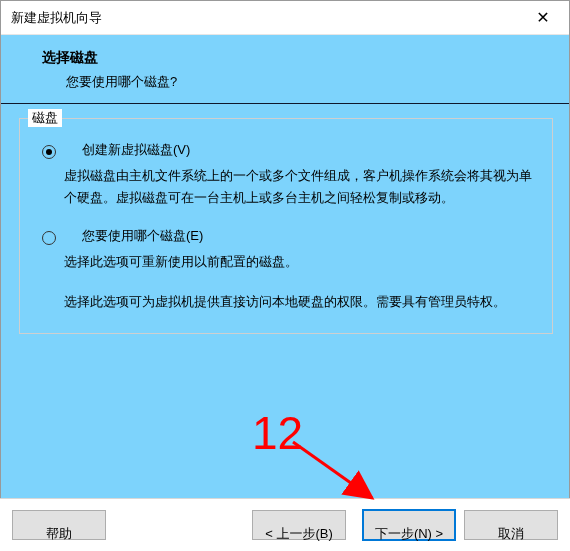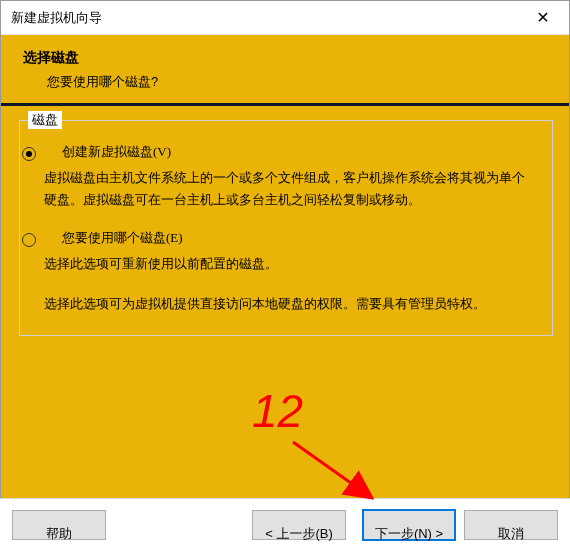--- a/index.html
+++ b/index.html
@@ -6,48 +6,47 @@
     body {
       margin: 0;
       font-family: "Microsoft YaHei", "SimSun", sans-serif;
       background: #fff;
       width: 570px;
       height: 551px;
       position: relative;
       font-size: 13px;
       color: #000;
     }
-    .window { width: 570px; height: 551px; border: 1px solid #999; background: #eab308; }
+    .window { width: 570px; height: 551px; border: 1px solid #999; background: #7dd3fc; }
     .titlebar {
       height: 34px;
       display: flex;
       align-items: center;
       justify-content: space-between;
       padding: 0 6px 0 10px;
       background: #fff;
       border-bottom: 1px solid #e6e6e6;
     }
     .close-btn {
       width: 40px; height: 28px;
       display: flex; align-items: center; justify-content: center;
       font-size: 16px; font-family: Arial, sans-serif;
       cursor: default;
     }
     .header {
-      padding: 14px 40px 12px 22px;
-      border-bottom: 3px solid #0f172a;
+      padding: 14px 40px 12px 41px;
+      border-bottom: 1px solid #0f172a;
     }
     .header-title { font-weight: bold; font-size: 14px; margin-bottom: 6px; }
     .header-desc { padding-left: 24px; font-size: 13px; }
     .body { padding: 14px 16px 0 18px; }
     .groupbox {
       position: relative;
       border: 1px solid #cfcfcf;
-      padding: 22px 14px 14px 2px;
-      font-family: Liberation Serif, serif;
+      padding: 22px 14px 14px 22px;
     }
     .groupbox-label {
       position: absolute;
       top: -10px; left: 8px;
       background: #fff;
       padding: 0 4px;
       font-size: 13px;
     }
     .option { margin-bottom: 18px; }
     .option-row { display: flex; align-items: flex-end; gap: 18px; }
@@ -152,21 +151,21 @@
   <div class="buttonbar">
     <button class="btn">帮助</button>
     <span class="spacer"></span>
     <button class="btn" style="margin-right:16px">&lt; 上一步(B)</button>
     <button class="btn default" style="margin-right:8px">下一步(N) &gt;</button>
     <button class="btn">取消</button>
   </div>
 
 </div>
 
-<div class="annotation-num" style="left:252px; top:384px;font-style:italic;">12</div>
+<div class="annotation-num" style="left:252px; top:406px;">12</div>
 
 <svg class="annotation-arrow" style="left:0; top:0;" width="570" height="551">
   <defs>
     <marker id="ah" markerWidth="12" markerHeight="12" refX="9" refY="5" orient="auto">
       <path d="M0,0 L10,5 L0,10 Z" fill="#ff0000"></path>
     </marker>
   </defs>
   <line x1="293" y1="442" x2="372" y2="498" stroke="#ff0000" stroke-width="3" marker-end="url(#ah)"></line>
 </svg>
 

